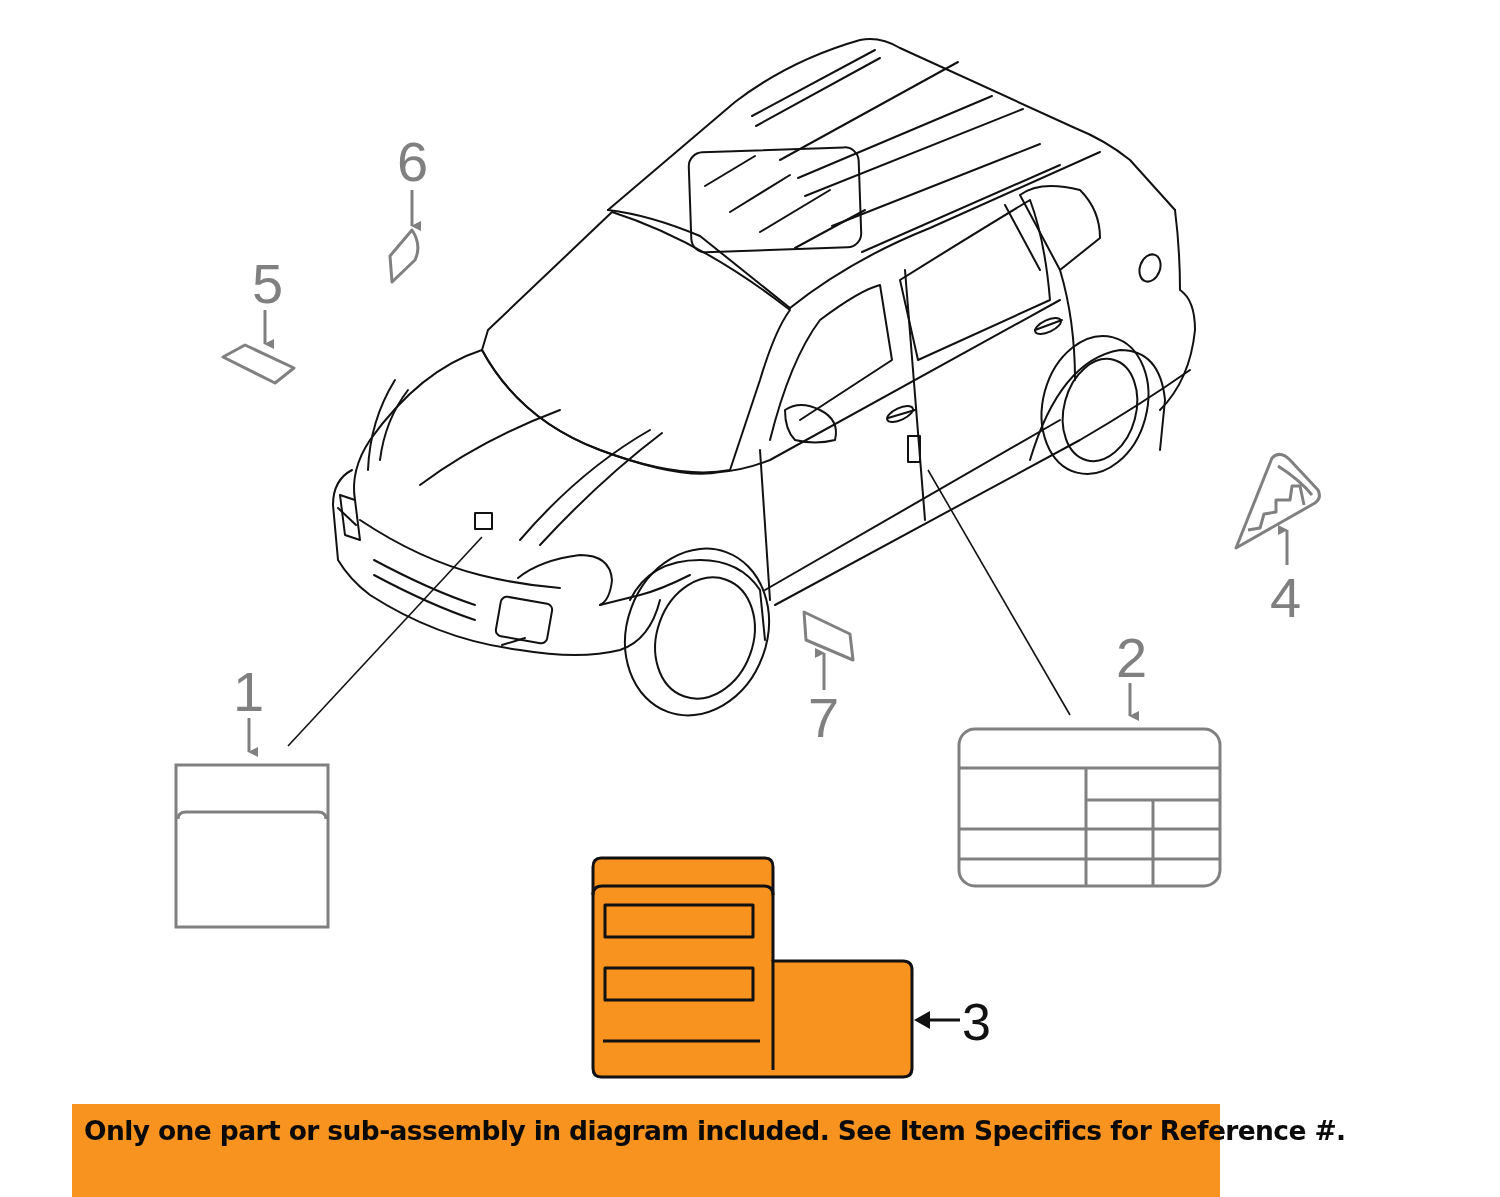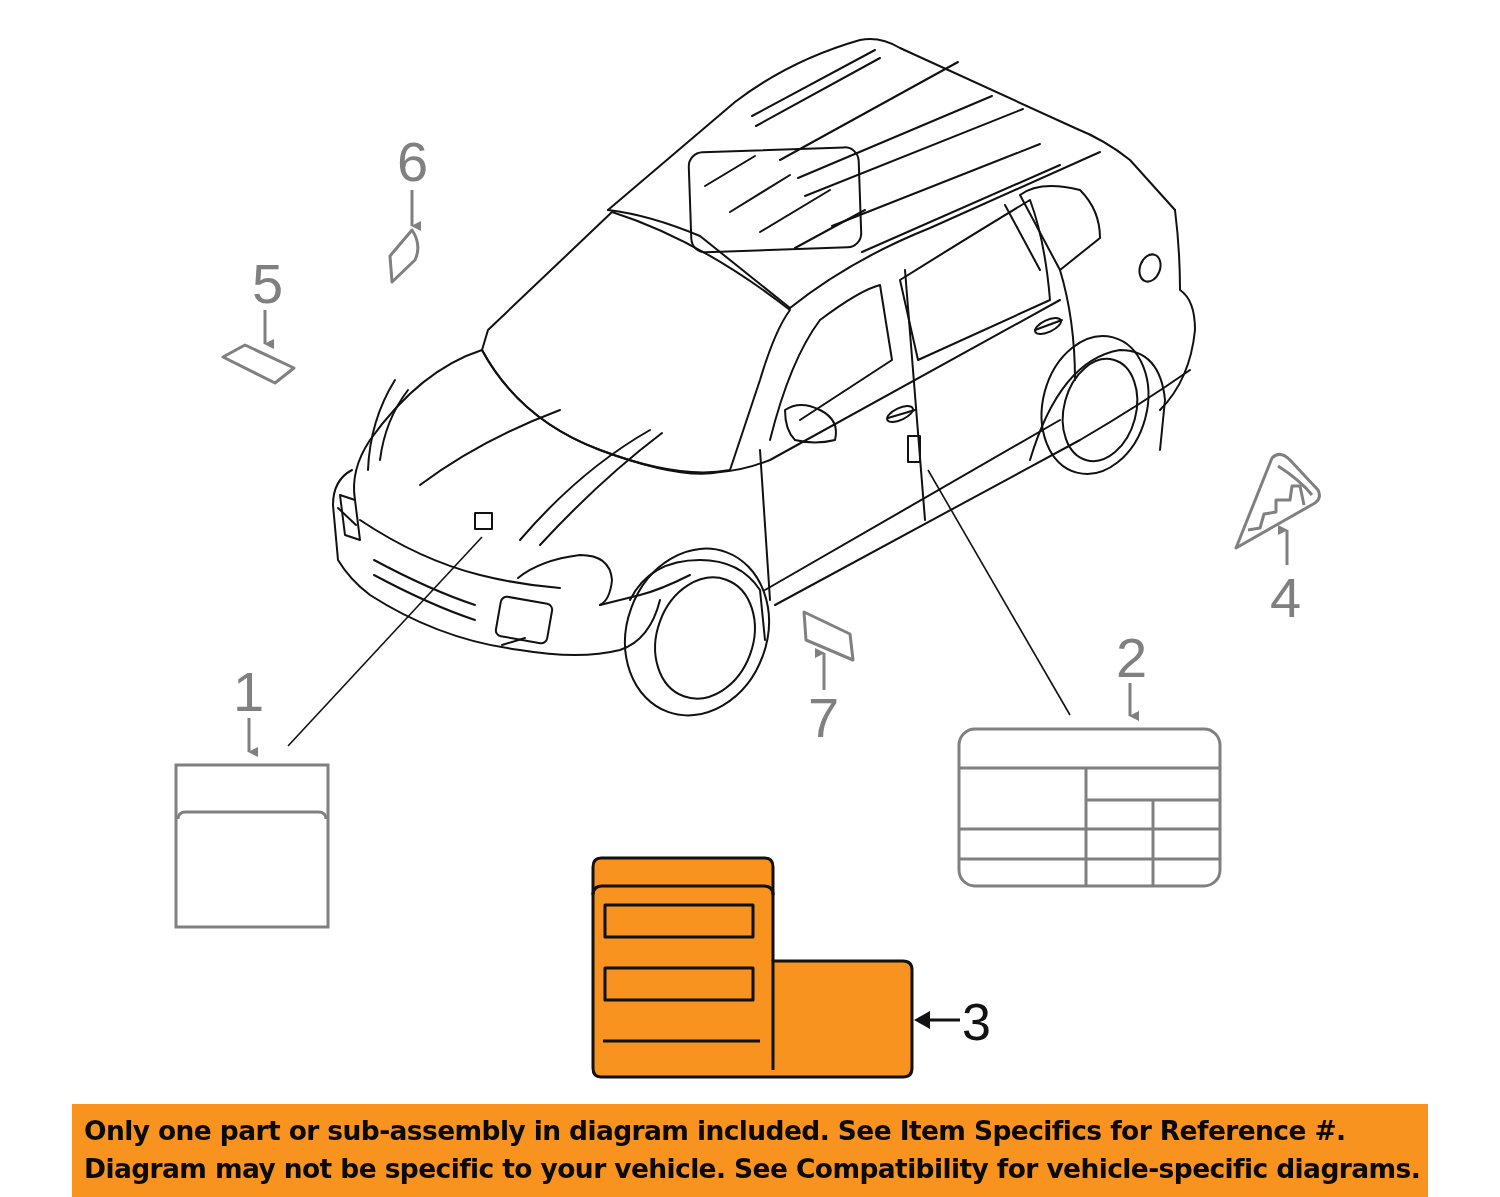--- a/index.html
+++ b/index.html
@@ -1,20 +1,20 @@
 <!DOCTYPE html>
 <html><head>
 <meta charset="utf-8">
 <style>
   html, body { margin: 0; padding: 0; background: #ffffff; }
   body { width: 1500px; height: 1197px; position: relative; overflow: hidden; font-family: "Liberation Sans", sans-serif; }
   #diagram { position: absolute; left: 0; top: 0; width: 1500px; height: 1197px; }
   .callout-num { position: absolute; font-family: "Liberation Sans", sans-serif; font-size: 56px; color: #808080; line-height: 1; }
   .callout-num.dark { color: #111111; font-size: 52px; }
-  #banner { position: absolute; left: 72px; top: 1104px; width: 1356px; height: 93px; background: #f7931e; box-sizing: border-box; padding: 8px 0 0 12px; }
+  #banner { position: absolute; left: 72px; top: 1104px; width: 1148px; height: 93px; background: #f7931e; box-sizing: border-box; padding: 8px 0 0 12px; }
   #banner .line { font-family: "DejaVu Sans", sans-serif; font-weight: bold; font-size: 26.5px; color: #0a0a0a; line-height: 38px; white-space: nowrap; letter-spacing: -0.6px; }
 </style>
 </head>
 <body>
 
 <svg id="diagram" viewBox="0 0 1500 1197" xmlns="http://www.w3.org/2000/svg">
   <defs>
     <marker id="arrowGray" markerWidth="10" markerHeight="10" refX="5" refY="9" orient="auto" markerUnits="userSpaceOnUse" viewBox="0 0 10 10">
       <path d="M0,0 L10,0 L5,10 Z" fill="#808080"></path>
     </marker>
@@ -158,14 +158,13 @@
 <div class="callout-num" style="left:233px;top:664px;">1</div>
 <div class="callout-num" style="left:1116px;top:630px;">2</div>
 <div class="callout-num dark" style="left:962px;top:996px;">3</div>
 <div class="callout-num" style="left:1270px;top:570px;">4</div>
 <div class="callout-num" style="left:252px;top:256px;">5</div>
 <div class="callout-num" style="left:397px;top:134px;">6</div>
 <div class="callout-num" style="left:808px;top:690px;">7</div>
 
 <div id="banner">
   <div class="line">Only one part or sub-assembly in diagram included. See Item Specifics for Reference #.</div>
-  <div class="line">Diagram may not be specific to your vehicle. See Compatibility for vehicle-specific diagrams.</div>
 </div>
 
 </body></html>

